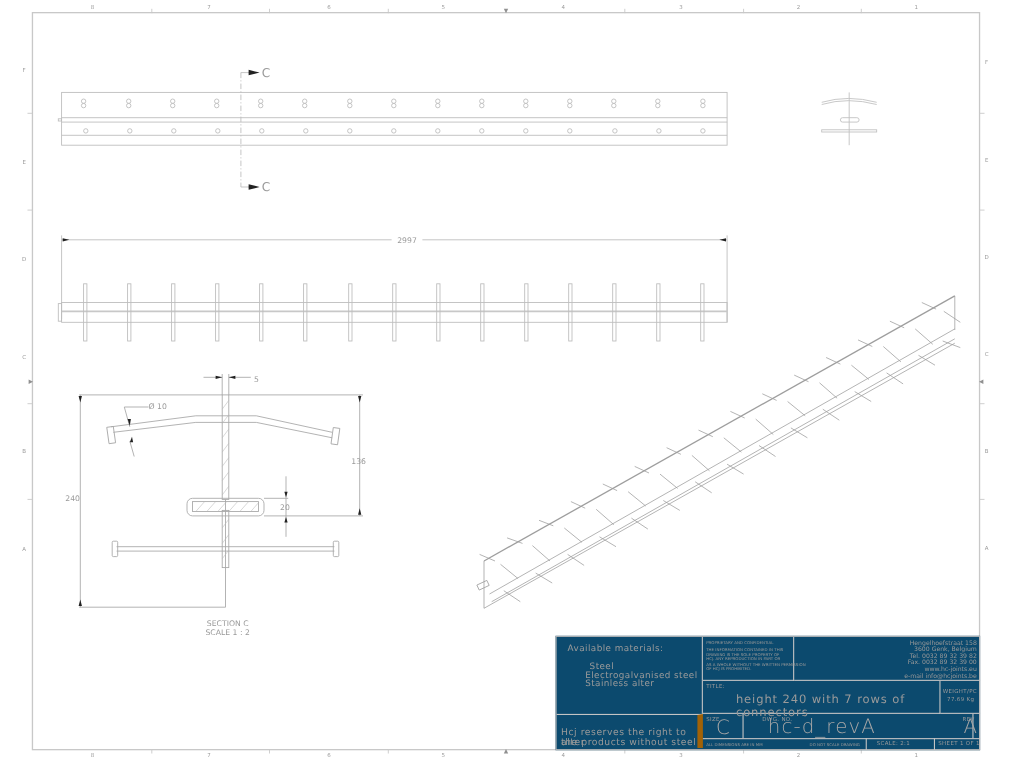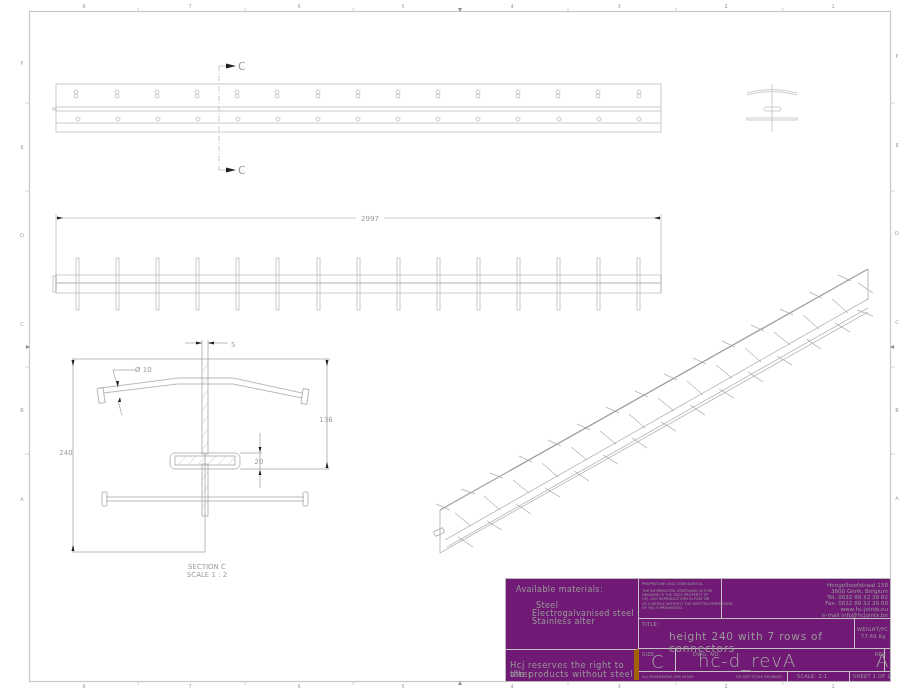--- a/index.html
+++ b/index.html
@@ -1,21 +1,21 @@
 <!DOCTYPE html>
 <html><head>
 <meta charset="utf-8">
 <style>
   html, body { margin: 0; padding: 0; background: #ffffff; }
   body { width: 920px; height: 690px; position: relative; overflow: hidden;
          font-family: "DejaVu Sans", sans-serif; color: #8a8a8a; }
   .sheet { position: absolute; left: 0; top: 0; width: 920px; height: 690px; }
   svg text { font-family: "DejaVu Sans", sans-serif; fill: #9a9a9a; }
   .tb { position: absolute; left: 505px; top: 578px; width: 386px; height: 104px;
-        border: 1px solid #b8b8b8; box-sizing: border-box; background: #701a75; }
+        border: 1px solid #b8b8b8; box-sizing: border-box; background: #0c4a6e; }
   .tb div { position: absolute; box-sizing: border-box; }
   .cell { border: 1px solid #c4c4c4; }
   .t-small { font-size: 3.6px; line-height: 4.2px; color: #999; white-space: pre; }
   .t-label { font-size: 5px; color: #9a9a9a; letter-spacing: 0.3px; }
   .t-mat { font-size: 8px; line-height: 8px; color: #9a9a9a; letter-spacing: 0.4px; }
   .t-title { font-size: 10.5px; color: #9a9a9a; letter-spacing: 0.8px; }
   .t-big { font-size: 18px; color: #a6a6a6; letter-spacing: 1px; font-weight: 300; }
   .t-addr { font-size: 5.6px; line-height: 6px; color: #999; text-align: right; white-space: pre; }
   .t-notice { font-size: 8.4px; line-height: 9px; color: #999; letter-spacing: 0.5px; }
 </style>

